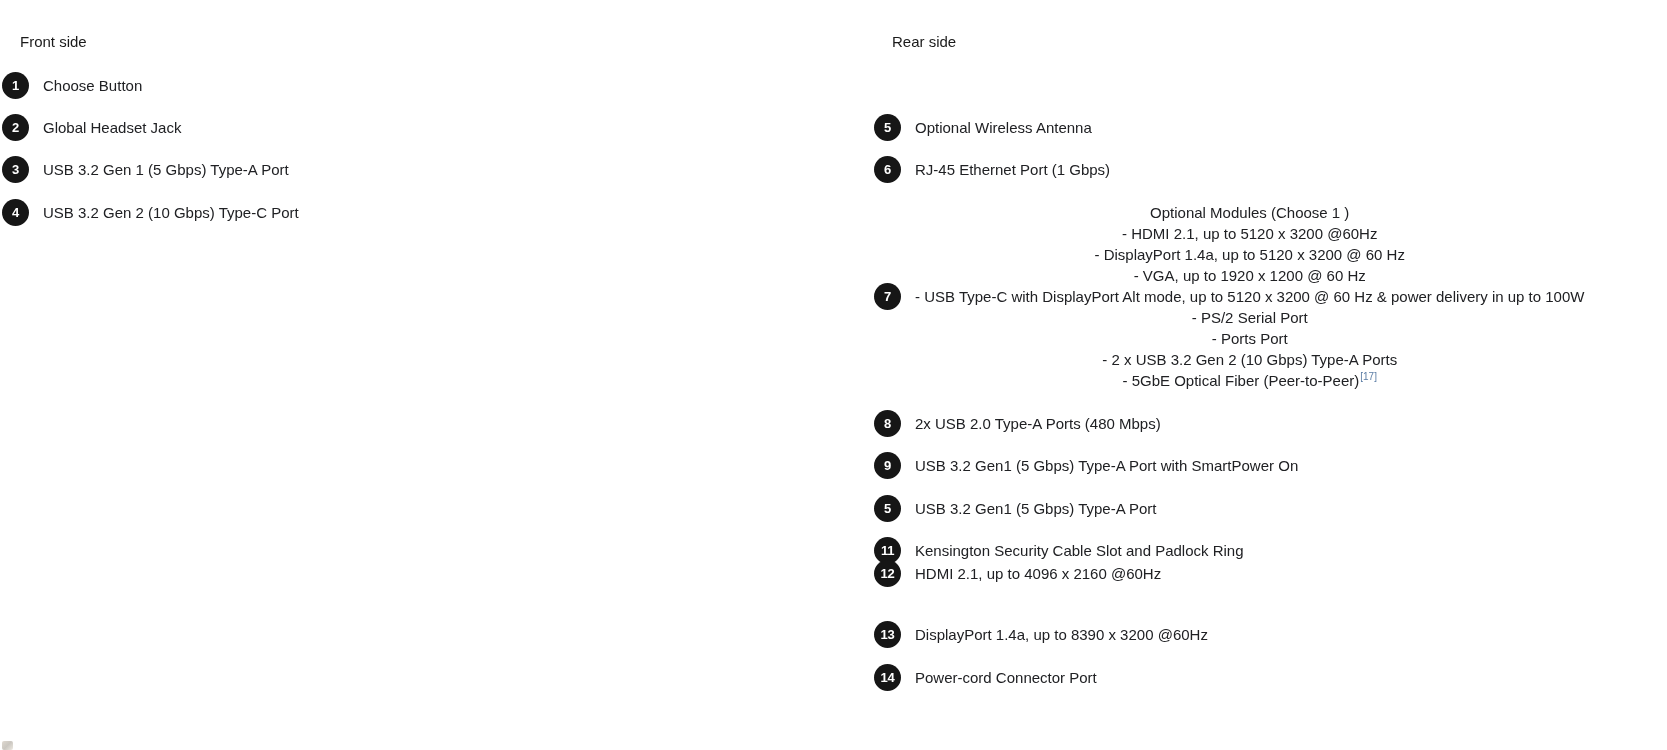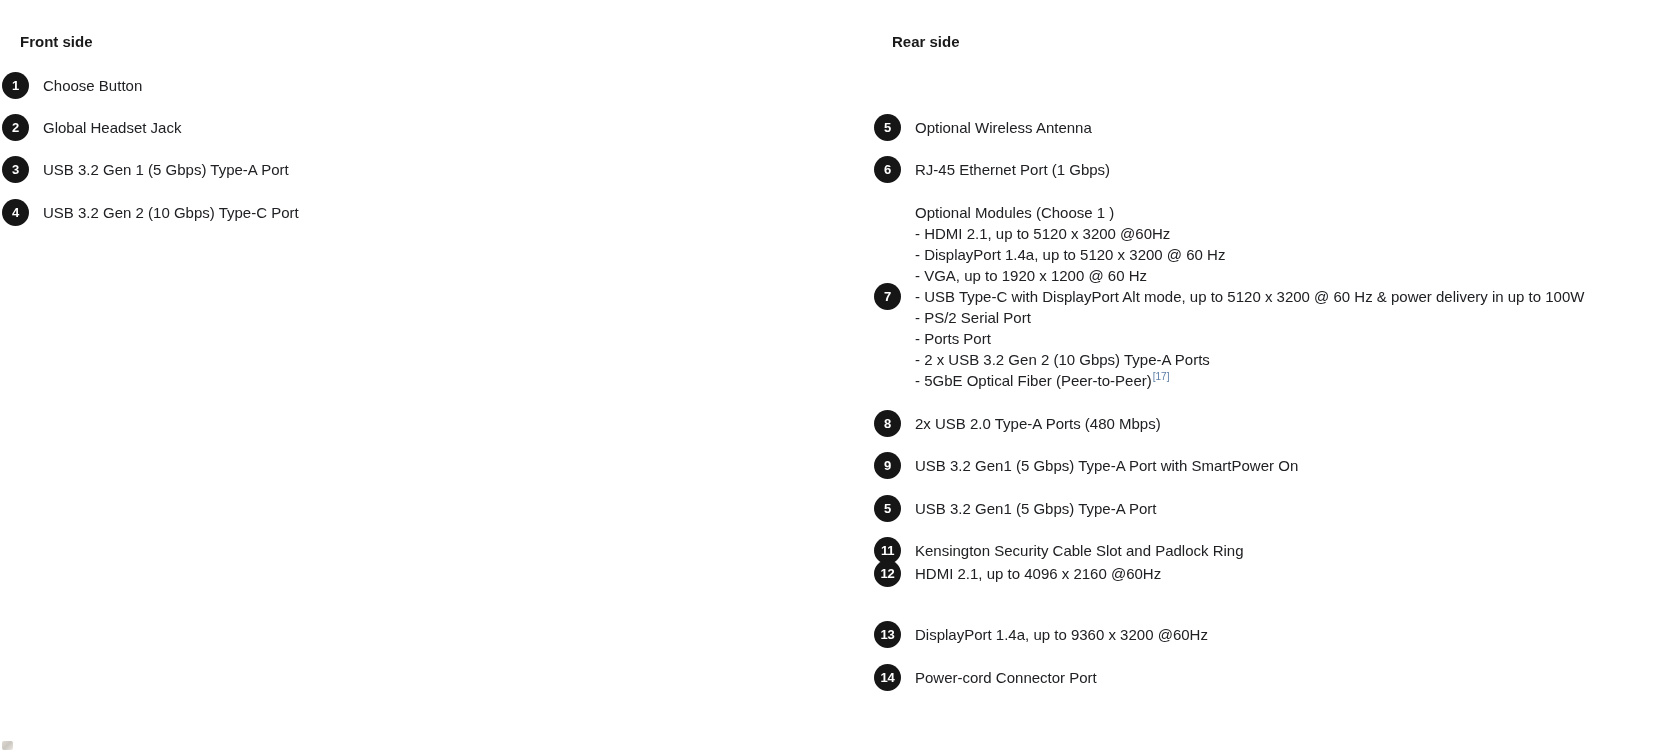--- a/index.html
+++ b/index.html
@@ -3,33 +3,33 @@
 <meta charset="utf-8">
 <style>
   html,body{margin:0;padding:0;}
   body{
     width:1667px;height:750px;position:relative;overflow:hidden;
     background:#ffffff;color:#202124;
     font-family:"Liberation Sans",sans-serif;
     -webkit-font-smoothing:antialiased;
   }
   .section-title{
-    position:absolute;font-size:15px;font-weight:bold;color:#1a1a1a;white-space:nowrap;
+    position:absolute;font-size:15px;font-weight:normal;color:#1a1a1a;white-space:nowrap;
   }
   .row{
     position:absolute;display:flex;align-items:center;white-space:nowrap;
   }
   .badge{
     width:27px;height:27px;border-radius:50%;background:#161616;color:#ffffff;
     font-size:13px;font-weight:bold;display:flex;align-items:center;justify-content:center;
     flex:0 0 27px;letter-spacing:-0.3px;
   }
   .label{margin-left:14px;font-size:15px;color:#202124;}
   .module-lines{margin-left:14px;font-size:15px;color:#202124;line-height:21px;}
-  .mline{white-space:nowrap;}
+  .mline{white-space:nowrap;text-align:center;}
   .fn{
     font-size:10px;vertical-align:super;line-height:0;color:#5b7da5;
     cursor:pointer;margin-left:1px;
   }
   .artifact{
     position:absolute;left:2px;top:741px;width:11px;height:9px;border-radius:2px;
     background:linear-gradient(135deg,#b9ab97 0%,#8a8274 50%,#d8cebc 100%);
     opacity:.45;
   }
 </style>
@@ -96,20 +96,20 @@
 <div class="row" style="left:874px;top:537px">
   <span class="badge">11</span>
   <span class="label">Kensington Security Cable Slot and Padlock Ring</span>
 </div>
 <div class="row" style="left:874px;top:560px">
   <span class="badge">12</span>
   <span class="label">HDMI 2.1, up to 4096 x 2160 @60Hz</span>
 </div>
 <div class="row" style="left:874px;top:621px">
   <span class="badge">13</span>
-  <span class="label">DisplayPort 1.4a, up to 9360 x 3200 @60Hz</span>
+  <span class="label">DisplayPort 1.4a, up to 8390 x 3200 @60Hz</span>
 </div>
 <div class="row" style="left:874px;top:664px">
   <span class="badge">14</span>
   <span class="label">Power-cord Connector Port</span>
 </div>
 
 <div class="artifact"></div>
 
 </body></html>

